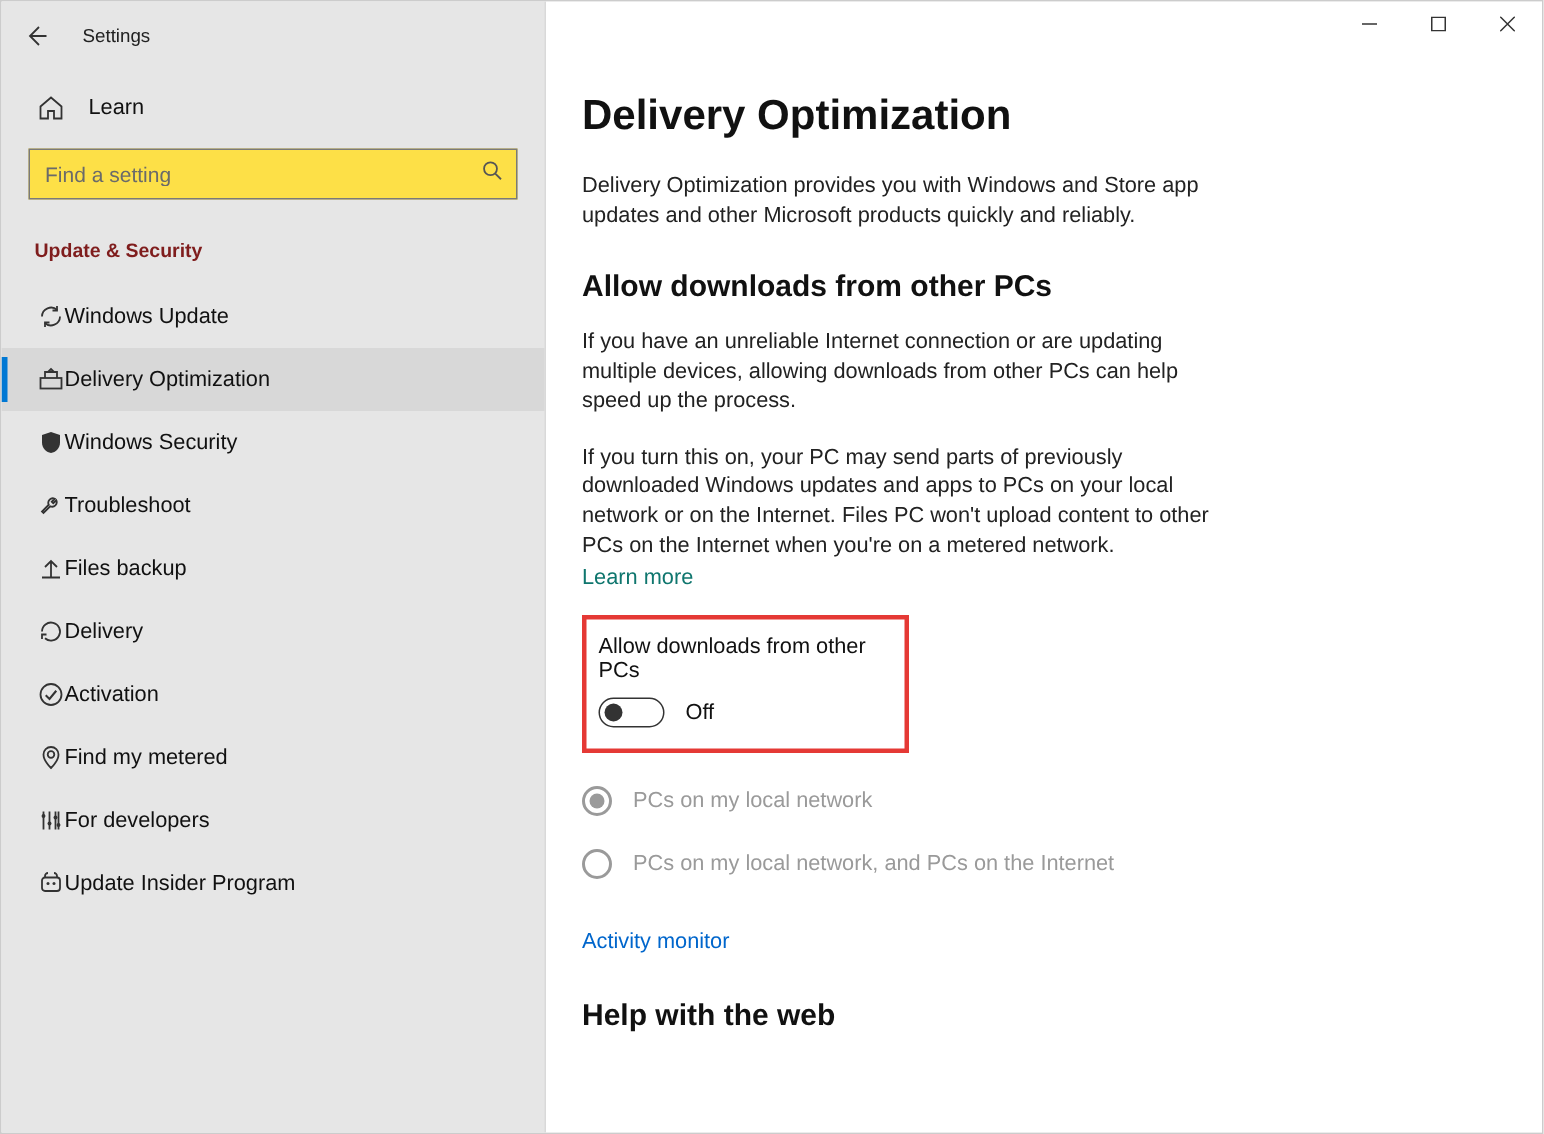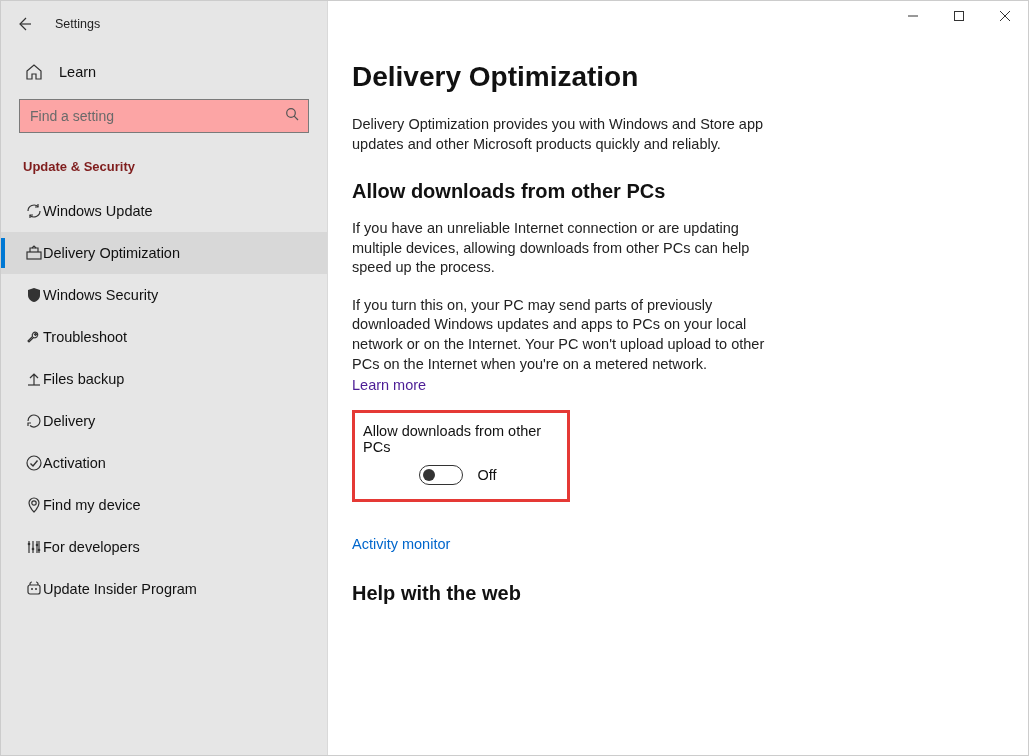--- a/index.html
+++ b/index.html
@@ -12,21 +12,21 @@
     overflow: hidden;
     border: 1px solid #ccc;
   }
   .window {
     display: flex;
     width: 100%;
     height: 100%;
   }
   
   .sidebar {
-    width: 327px;
+    width: 363px;
     background: #e6e6e6;
     border-right: 1px solid #d9d9d9;
     display: flex;
     flex-direction: column;
     padding-top: 14px;
   }
   .titlebar-row {
     display: flex;
     align-items: center;
     padding: 0 14px 10px 14px;
@@ -40,21 +40,21 @@
   }
   .home-label { font-size:14.5px; color:#111; }
   .search-wrap {
     margin: 0 18px 18px 18px;
     position: relative;
   }
   .search-input {
     width: 100%;
     height: 34px;
     border: 1px solid #7a7a7a;
-    background: #fca5a5;
+    background: #fde047;
     padding: 0 34px 0 10px;
     font-size: 14px;
     color: #555;
   }
   .search-input::placeholder { color:#6a6a6a; }
   .search-glyph {
     position:absolute; right:10px; top:50%; transform:translateY(-50%);
     color:#555;
   }
   .section-title {
@@ -103,29 +103,29 @@
     font-size:14.5px; color:#222; line-height:1.35;
     max-width: 430px;
     margin-bottom: 18px;
   }
   h2.subhead {
     font-size:20px; font-weight:600; color:#111;
     margin-top: 26px;
     margin-bottom: 16px;
   }
   .link { color:#0066cc; font-size:14.5px; cursor:pointer; display:block; }
-  .link-inline { color:#4c1d95; font-size:14.5px; cursor:pointer; }
+  .link-inline { color:#0f766e; font-size:14.5px; cursor:pointer; }
   .highlight-box {
     border: 3px solid #e53935;
     padding: 10px 14px 14px 8px;
     width: 218px;
     margin-top: 16px;
   }
   .toggle-label { font-size:14.5px; color:#111; margin-bottom:10px; }
-  .toggle-row { display:flex; align-items:center; gap:14px;justify-content:center; }
+  .toggle-row { display:flex; align-items:center; gap:14px; }
   .toggle {
     width:44px; height:20px; border:1px solid #333; border-radius:10px;
     position:relative; background:#fff;
   }
   .toggle .knob {
     width:12px; height:12px; background:#333; border-radius:50%;
     position:absolute; left:3px; top:3px;
   }
   .toggle-state { font-size:14.5px; color:#111; }
   .radio-group { margin-top: 22px; }
@@ -246,21 +246,21 @@
         </span>
         <span>Activation</span>
       </li>
       <li class="nav-item">
         <span class="nav-icon">
           <svg width="18" height="18" viewBox="0 0 18 18">
               <circle cx="9" cy="7" r="2.2" fill="none" stroke="#333" stroke-width="1.2"></circle>
               <path d="M9 2a5 5 0 0 1 5 5c0 4-5 9-5 9s-5-5-5-9a5 5 0 0 1 5-5z" fill="none" stroke="#333" stroke-width="1.2"></path>
             </svg>
         </span>
-        <span>Find my device</span>
+        <span>Find my metered</span>
       </li>
       <li class="nav-item">
         <span class="nav-icon">
           <svg width="18" height="18" viewBox="0 0 18 18">
               <path d="M4 3v12M8 3v12M12 3v12M14 3v12" stroke="#333" stroke-width="1.2"></path>
               <circle cx="4" cy="6" r="1.3" fill="#333"></circle>
               <circle cx="8" cy="11" r="1.3" fill="#333"></circle>
               <circle cx="12" cy="7" r="1.3" fill="#333"></circle>
               <circle cx="14" cy="12" r="1.3" fill="#333"></circle>
             </svg>
@@ -301,33 +301,45 @@
     </div>
 
     <h1 class="page-title">Delivery Optimization</h1>
 
     <p class="body-text">Delivery Optimization provides you with Windows and Store app updates and other Microsoft products quickly and reliably.</p>
 
     <h2 class="subhead">Allow downloads from other PCs</h2>
 
     <p class="body-text">If you have an unreliable Internet connection or are updating multiple devices, allowing downloads from other PCs can help speed up the process.</p>
 
-    <p class="body-text" style="margin-bottom:2px;">If you turn this on, your PC may send parts of previously downloaded Windows updates and apps to PCs on your local network or on the Internet. Your PC won't upload upload to other PCs on the Internet when you're on a metered network.</p>
+    <p class="body-text" style="margin-bottom:2px;">If you turn this on, your PC may send parts of previously downloaded Windows updates and apps to PCs on your local network or on the Internet. Files PC won't upload content to other PCs on the Internet when you're on a metered network.</p>
     <span class="link-inline">Learn more</span>
 
     <div class="highlight-box">
       <div class="toggle-label">Allow downloads from other PCs</div>
       <div class="toggle-row">
         <div class="toggle">
           <div class="knob"></div>
         </div>
         <span class="toggle-state">Off</span>
       </div>
     </div>
 
+    <div class="radio-group">
+      <div class="radio-row">
+        <span class="radio-outer">
+            <span class="radio-inner"></span>
+          </span>
+        <span class="radio-label">PCs on my local network</span>
+      </div>
+      <div class="radio-row">
+        <span class="radio-outer"></span>
+        <span class="radio-label">PCs on my local network, and PCs on the Internet</span>
+      </div>
+    </div>
 
     <div class="adv-links">
       <span class="link">Activity monitor</span>
     </div>
 
     <h2 class="subhead help-head">Help with the web</h2>
   </main>
 </div>
 
 </body></html>

